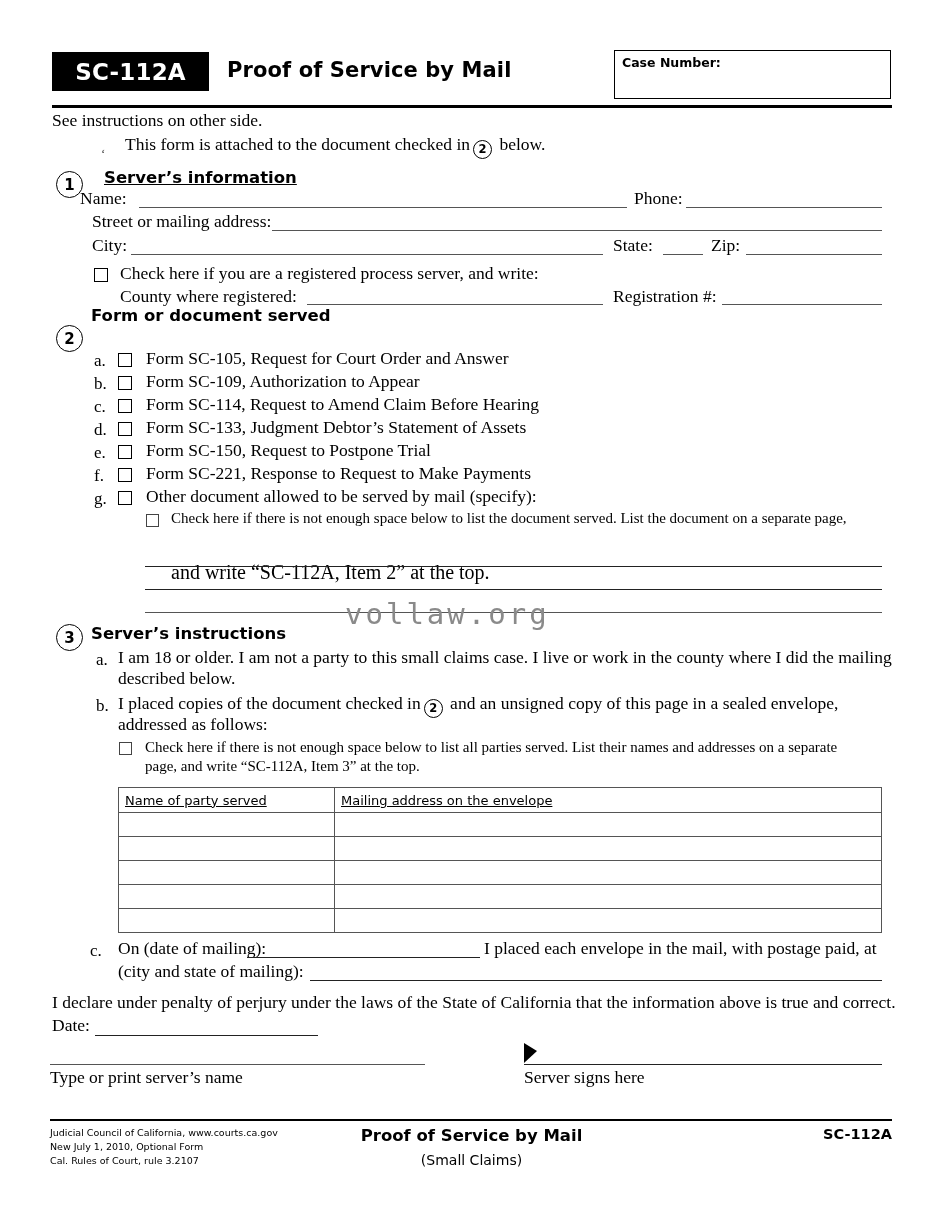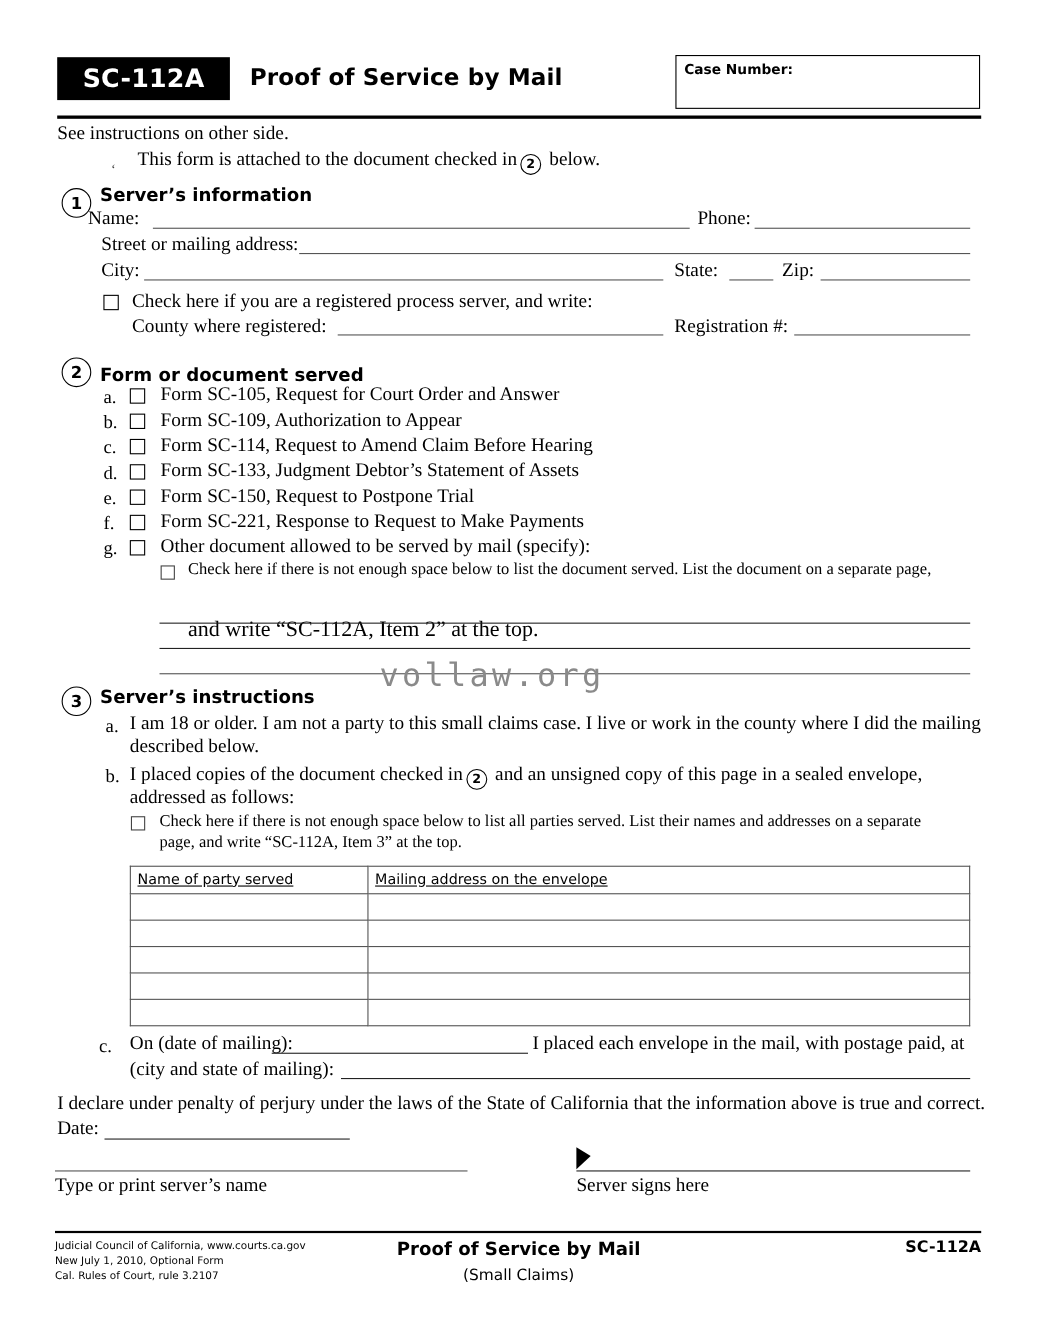--- a/index.html
+++ b/index.html
@@ -135,21 +135,21 @@
   </div>
   <div class="hdr-rule"></div>
 
   <div class="t" style="left:52px; top:112px;">See instructions on other side.</div>
   <div class="artifact">‘</div>
   <div class="t" style="left:125px; top:136px;">
     <span>This form is attached to the document checked in</span><span class="inl-circ">2</span>&nbsp;<span>below.</span>
   </div>
 
   <div class="circ" style="left:56px; top:171px;">1</div>
-  <div class="sec-head" style="left:91px; top:168px;">Server’s information</div>
+  <div class="sec-head" style="left:104px; top:168px;text-decoration:underline;">Server’s information</div>
 
   <div class="t" style="left:80px; top:190px;text-align:center;">Name:</div>
   <div class="line" style="left:139px; top:207px; width:488px;"></div>
   <div class="t" style="left:634px; top:190px;">Phone:</div>
   <div class="line" style="left:686px; top:207px; width:196px;"></div>
 
   <div class="t" style="left:92px; top:213px;">Street or mailing address:</div>
   <div class="line" style="left:272px; top:230px; width:610px;"></div>
 
   <div class="t" style="left:92px; top:237px;">City:</div>
@@ -160,21 +160,21 @@
   <div class="line" style="left:746px; top:254px; width:136px;"></div>
 
   <div class="cb" style="left:94px; top:268px;"></div>
   <div class="t" style="left:120px; top:265px;">Check here if you are a registered process server, and write:</div>
   <div class="t" style="left:120px; top:288px;">County where registered:</div>
   <div class="line" style="left:307px; top:304px; width:296px;"></div>
   <div class="t" style="left:613px; top:288px;">Registration #:</div>
   <div class="line" style="left:722px; top:304px; width:160px;"></div>
 
   <div class="circ" style="left:56px; top:325px;">2</div>
-  <div class="sec-head" style="left:91px; top:331px;">Form or document served</div>
+  <div class="sec-head" style="left:91px; top:306px;">Form or document served</div>
 
   <div class="mk" style="left:94px; top:351px;">a.</div>
   <div class="cb" style="left:118px; top:353px;"></div>
   <div class="t" style="left:146px; top:350px;">Form SC-105, Request for Court Order and Answer</div>
 
   <div class="mk" style="left:94px; top:374px;">b.</div>
   <div class="cb" style="left:118px; top:376px;"></div>
   <div class="t" style="left:146px; top:373px;">Form SC-109, Authorization to Appear</div>
 
   <div class="mk" style="left:94px; top:397px;">c.</div>

